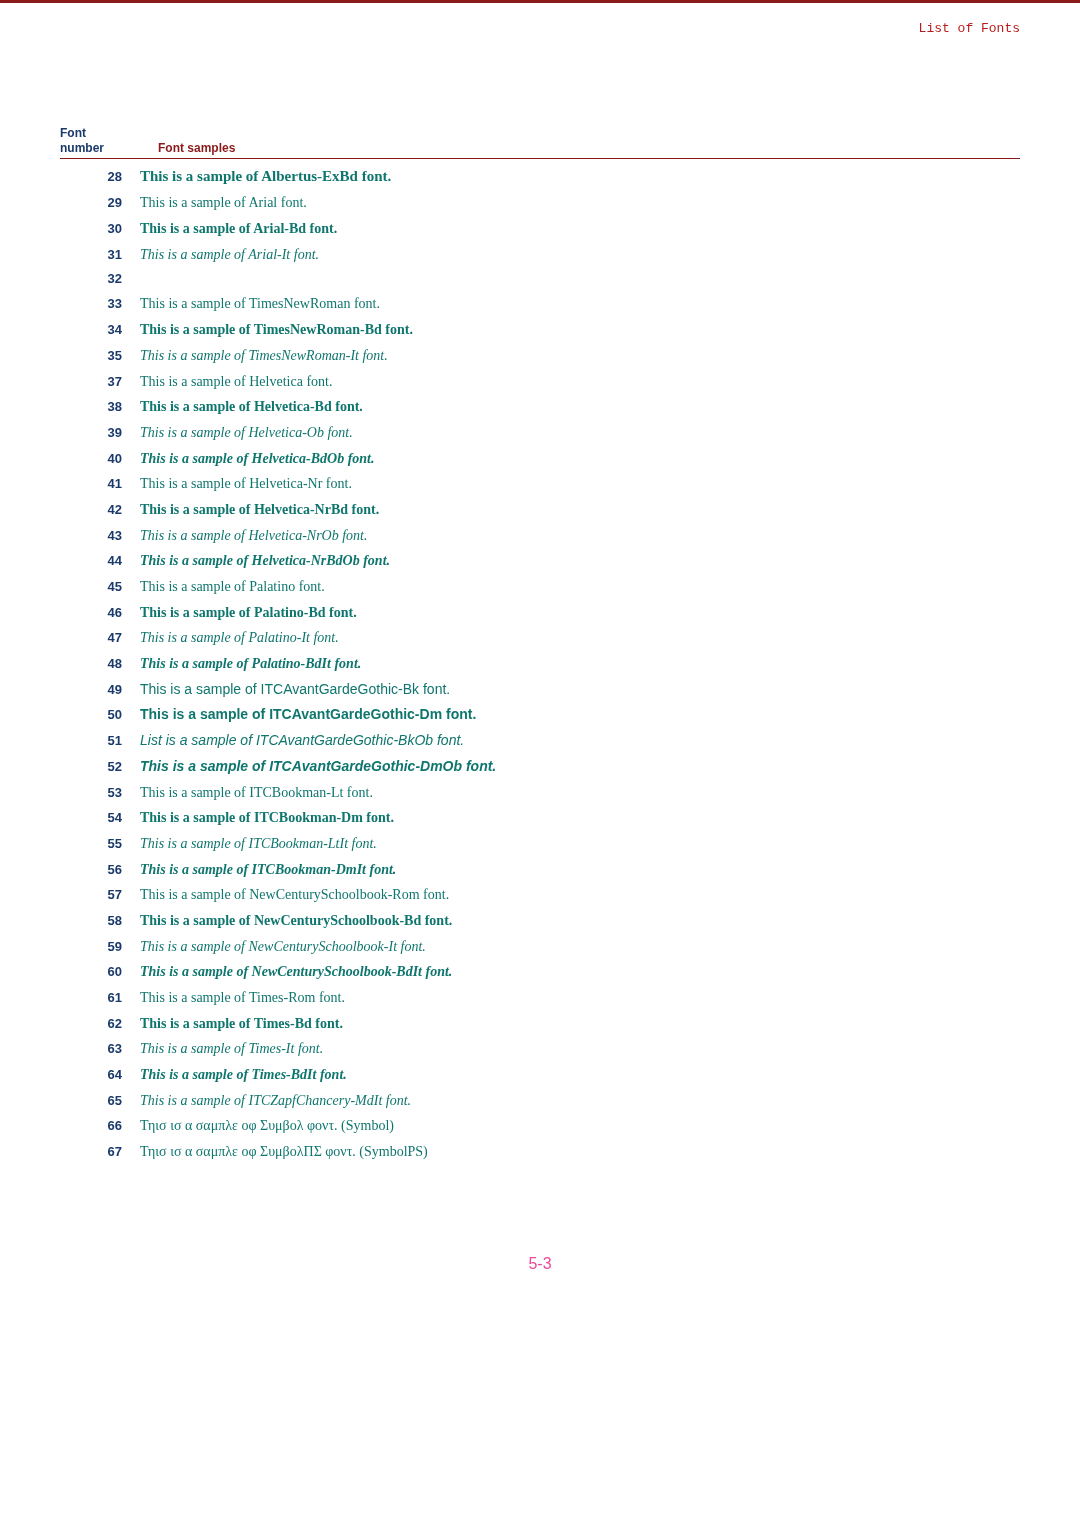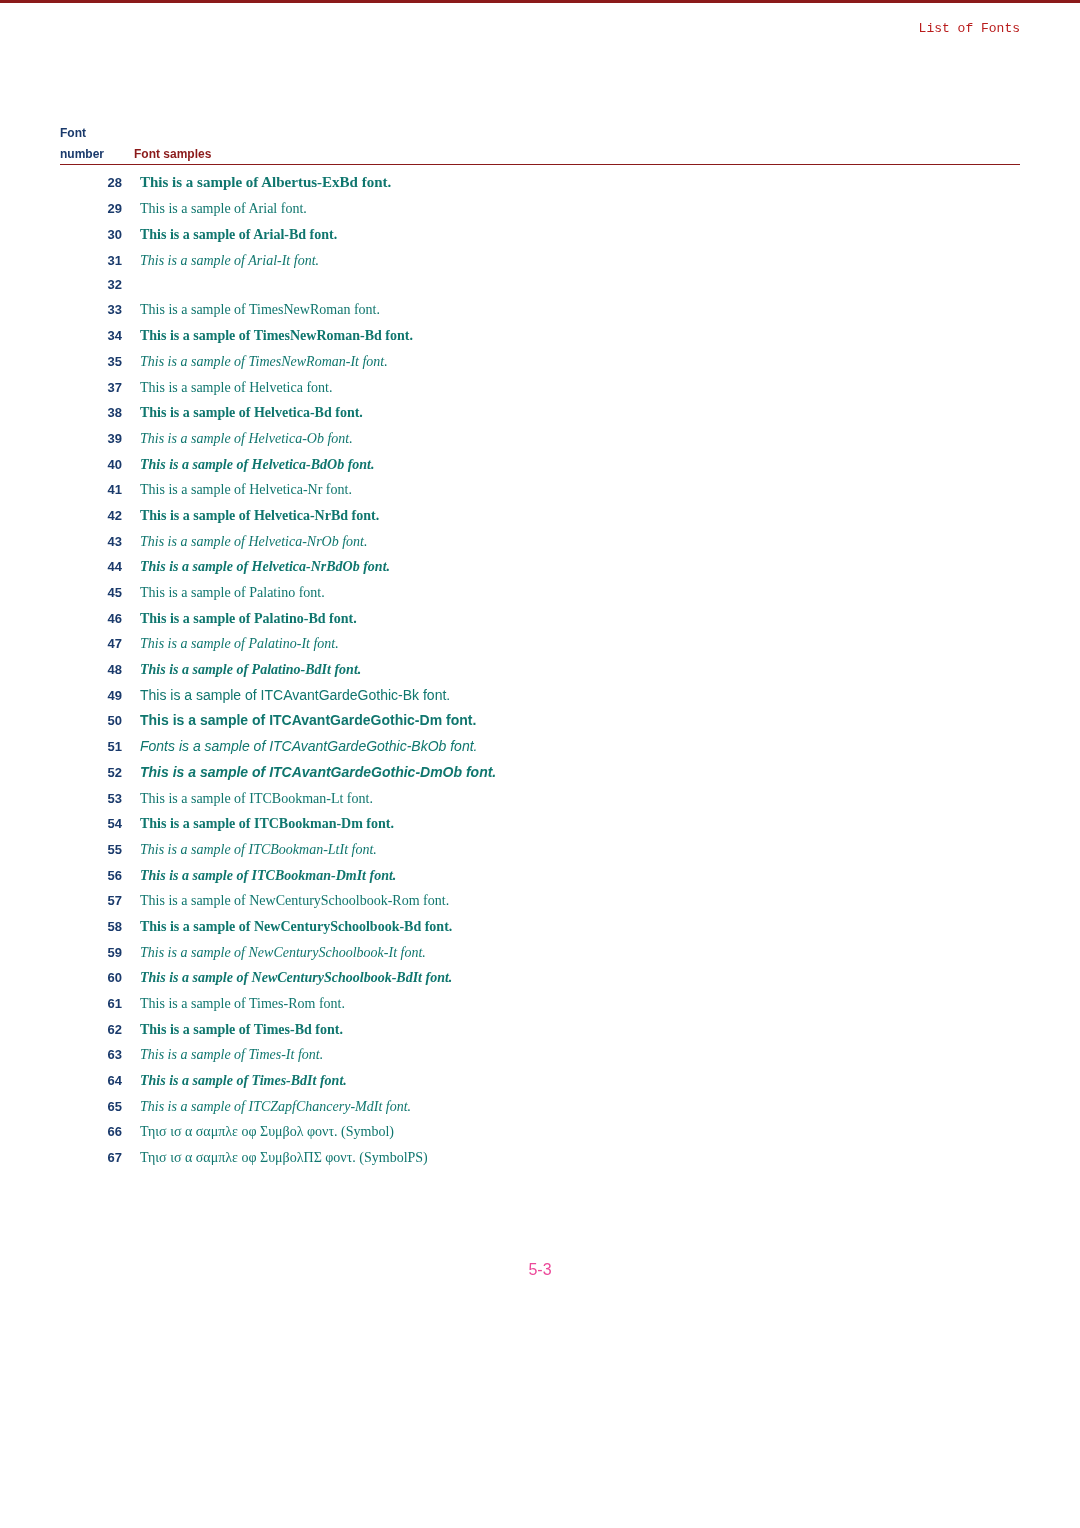--- a/index.html
+++ b/index.html
@@ -40,36 +40,36 @@
       margin-top: 50px;
       margin-bottom: 0;
     }
 
     .col-font {
       font-family: Arial, sans-serif;
       font-weight: bold;
       font-size: 12px;
       color: #1a3a6b;
       display: block;
-      margin-bottom: 7px;
+      margin-bottom: 1px;
     }
 
     .col-row {
       display: flex;
       align-items: baseline;
       border-bottom: 1.5px solid #8b1a1a;
       padding-bottom: 3px;
     }
 
     .col-number-label {
       font-family: Arial, sans-serif;
       font-weight: bold;
       font-size: 12px;
       color: #1a3a6b;
-      width: 74px;
+      width: 98px;
       flex-shrink: 0;
     }
 
     .col-samples-label {
       font-family: Arial, sans-serif;
       font-weight: bold;
       font-size: 12px;
       color: #8b1a1a;
     }
 
@@ -272,21 +272,21 @@
       <div class="font-row">
         <span class="font-number">49</span>
         <span class="font-sample style-avant-garde-normal">This is a sample of ITCAvantGardeGothic-Bk font.</span>
       </div>
       <div class="font-row">
         <span class="font-number">50</span>
         <span class="font-sample style-avant-garde-bold">This is a sample of ITCAvantGardeGothic-Dm font.</span>
       </div>
       <div class="font-row">
         <span class="font-number">51</span>
-        <span class="font-sample style-avant-garde-italic">Fonts is a sample of ITCAvantGardeGothic-BkOb font.</span>
+        <span class="font-sample style-avant-garde-italic">List is a sample of ITCAvantGardeGothic-BkOb font.</span>
       </div>
       <div class="font-row">
         <span class="font-number">52</span>
         <span class="font-sample style-avant-garde-bold-italic">This is a sample of ITCAvantGardeGothic-DmOb font.</span>
       </div>
       <div class="font-row">
         <span class="font-number">53</span>
         <span class="font-sample style-normal">This is a sample of ITCBookman-Lt font.</span>
       </div>
       <div class="font-row">

